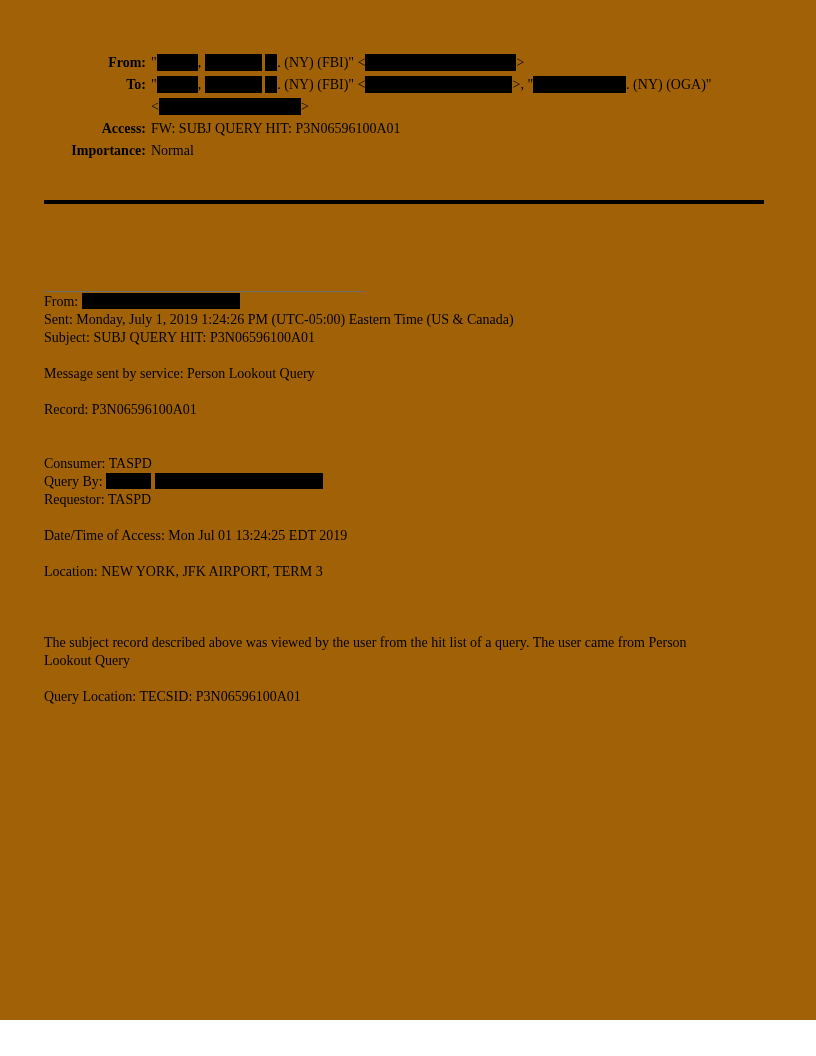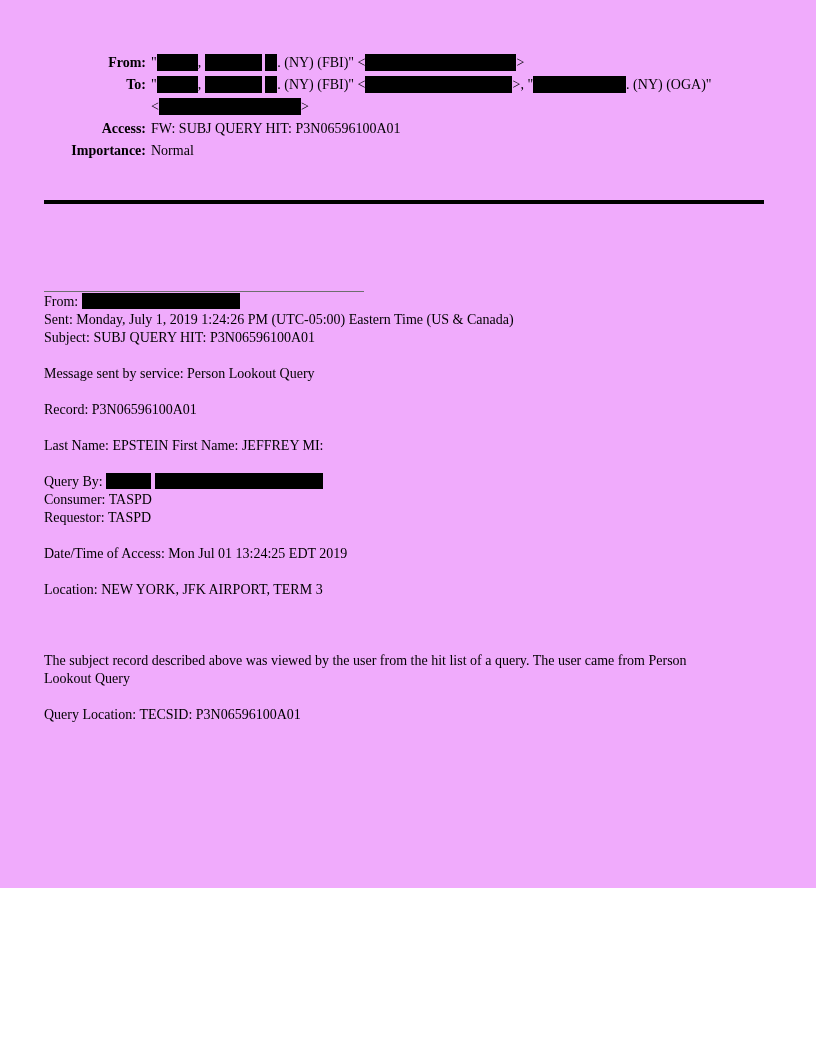--- a/index.html
+++ b/index.html
@@ -11,22 +11,22 @@
     width: 816px;
     height: 1056px;
     font-family: "Liberation Serif", "DejaVu Serif", serif;
     color: #000000;
     position: relative;
     overflow: hidden;
   }
   .doc {
     position: relative;
     width: 816px;
-    height: 888px;
-    background: #f0abfc;
+    height: 1020px;
+    background: #a16207;
   }
   
   .header-block {
     position: absolute;
     left: 44px;
     top: 52px;
     width: 700px;
     font-size: 14px;
     line-height: 22px;
   }
@@ -114,24 +114,23 @@
   <div class="body-block">
       <div class="sep" style="border-bottom-color: rgb(110, 110, 110);"></div>
       <div class="bline"><span>From: </span><span class="redact" style="width: 158px; background: rgb(0, 0, 0);"></span></div>
       <div class="bline"><span>Sent: Monday, July 1, 2019 1:24:26 PM (UTC-05:00) Eastern Time (US &amp; Canada)</span></div>
       <div class="bline"><span>Subject: SUBJ QUERY HIT: P3N06596100A01</span></div>
       <div class="blank"></div>
       <div class="bline"><span>Message sent by service: Person Lookout Query</span></div>
       <div class="blank"></div>
       <div class="bline"><span>Record: P3N06596100A01</span></div>
       <div class="blank"></div>
-      <div class="bline"><span>Last Name: EPSTEIN First Name: JEFFREY MI:</span></div>
       <div class="blank"></div>
+      <div class="bline"><span>Consumer: TASPD</span></div>
       <div class="bline"><span>Query By: </span><span class="redact" style="width: 45px; background: rgb(0, 0, 0);"></span><span> </span><span class="redact" style="width: 168px; background: rgb(0, 0, 0);"></span></div>
-      <div class="bline"><span>Consumer: TASPD</span></div>
       <div class="bline"><span>Requestor: TASPD</span></div>
       <div class="blank"></div>
       <div class="bline"><span>Date/Time of Access: Mon Jul 01 13:24:25 EDT 2019</span></div>
       <div class="blank"></div>
       <div class="bline"><span>Location: NEW YORK, JFK AIRPORT, TERM 3</span></div>
       <div class="blank"></div>
       <div class="bline wrap"><span>The subject record described above was viewed by the user from the hit list of a query. The user came from Person Lookout Query</span></div>
       <div class="blank"></div>
       <div class="bline"><span>Query Location: TECSID: P3N06596100A01</span></div>
     </div>

